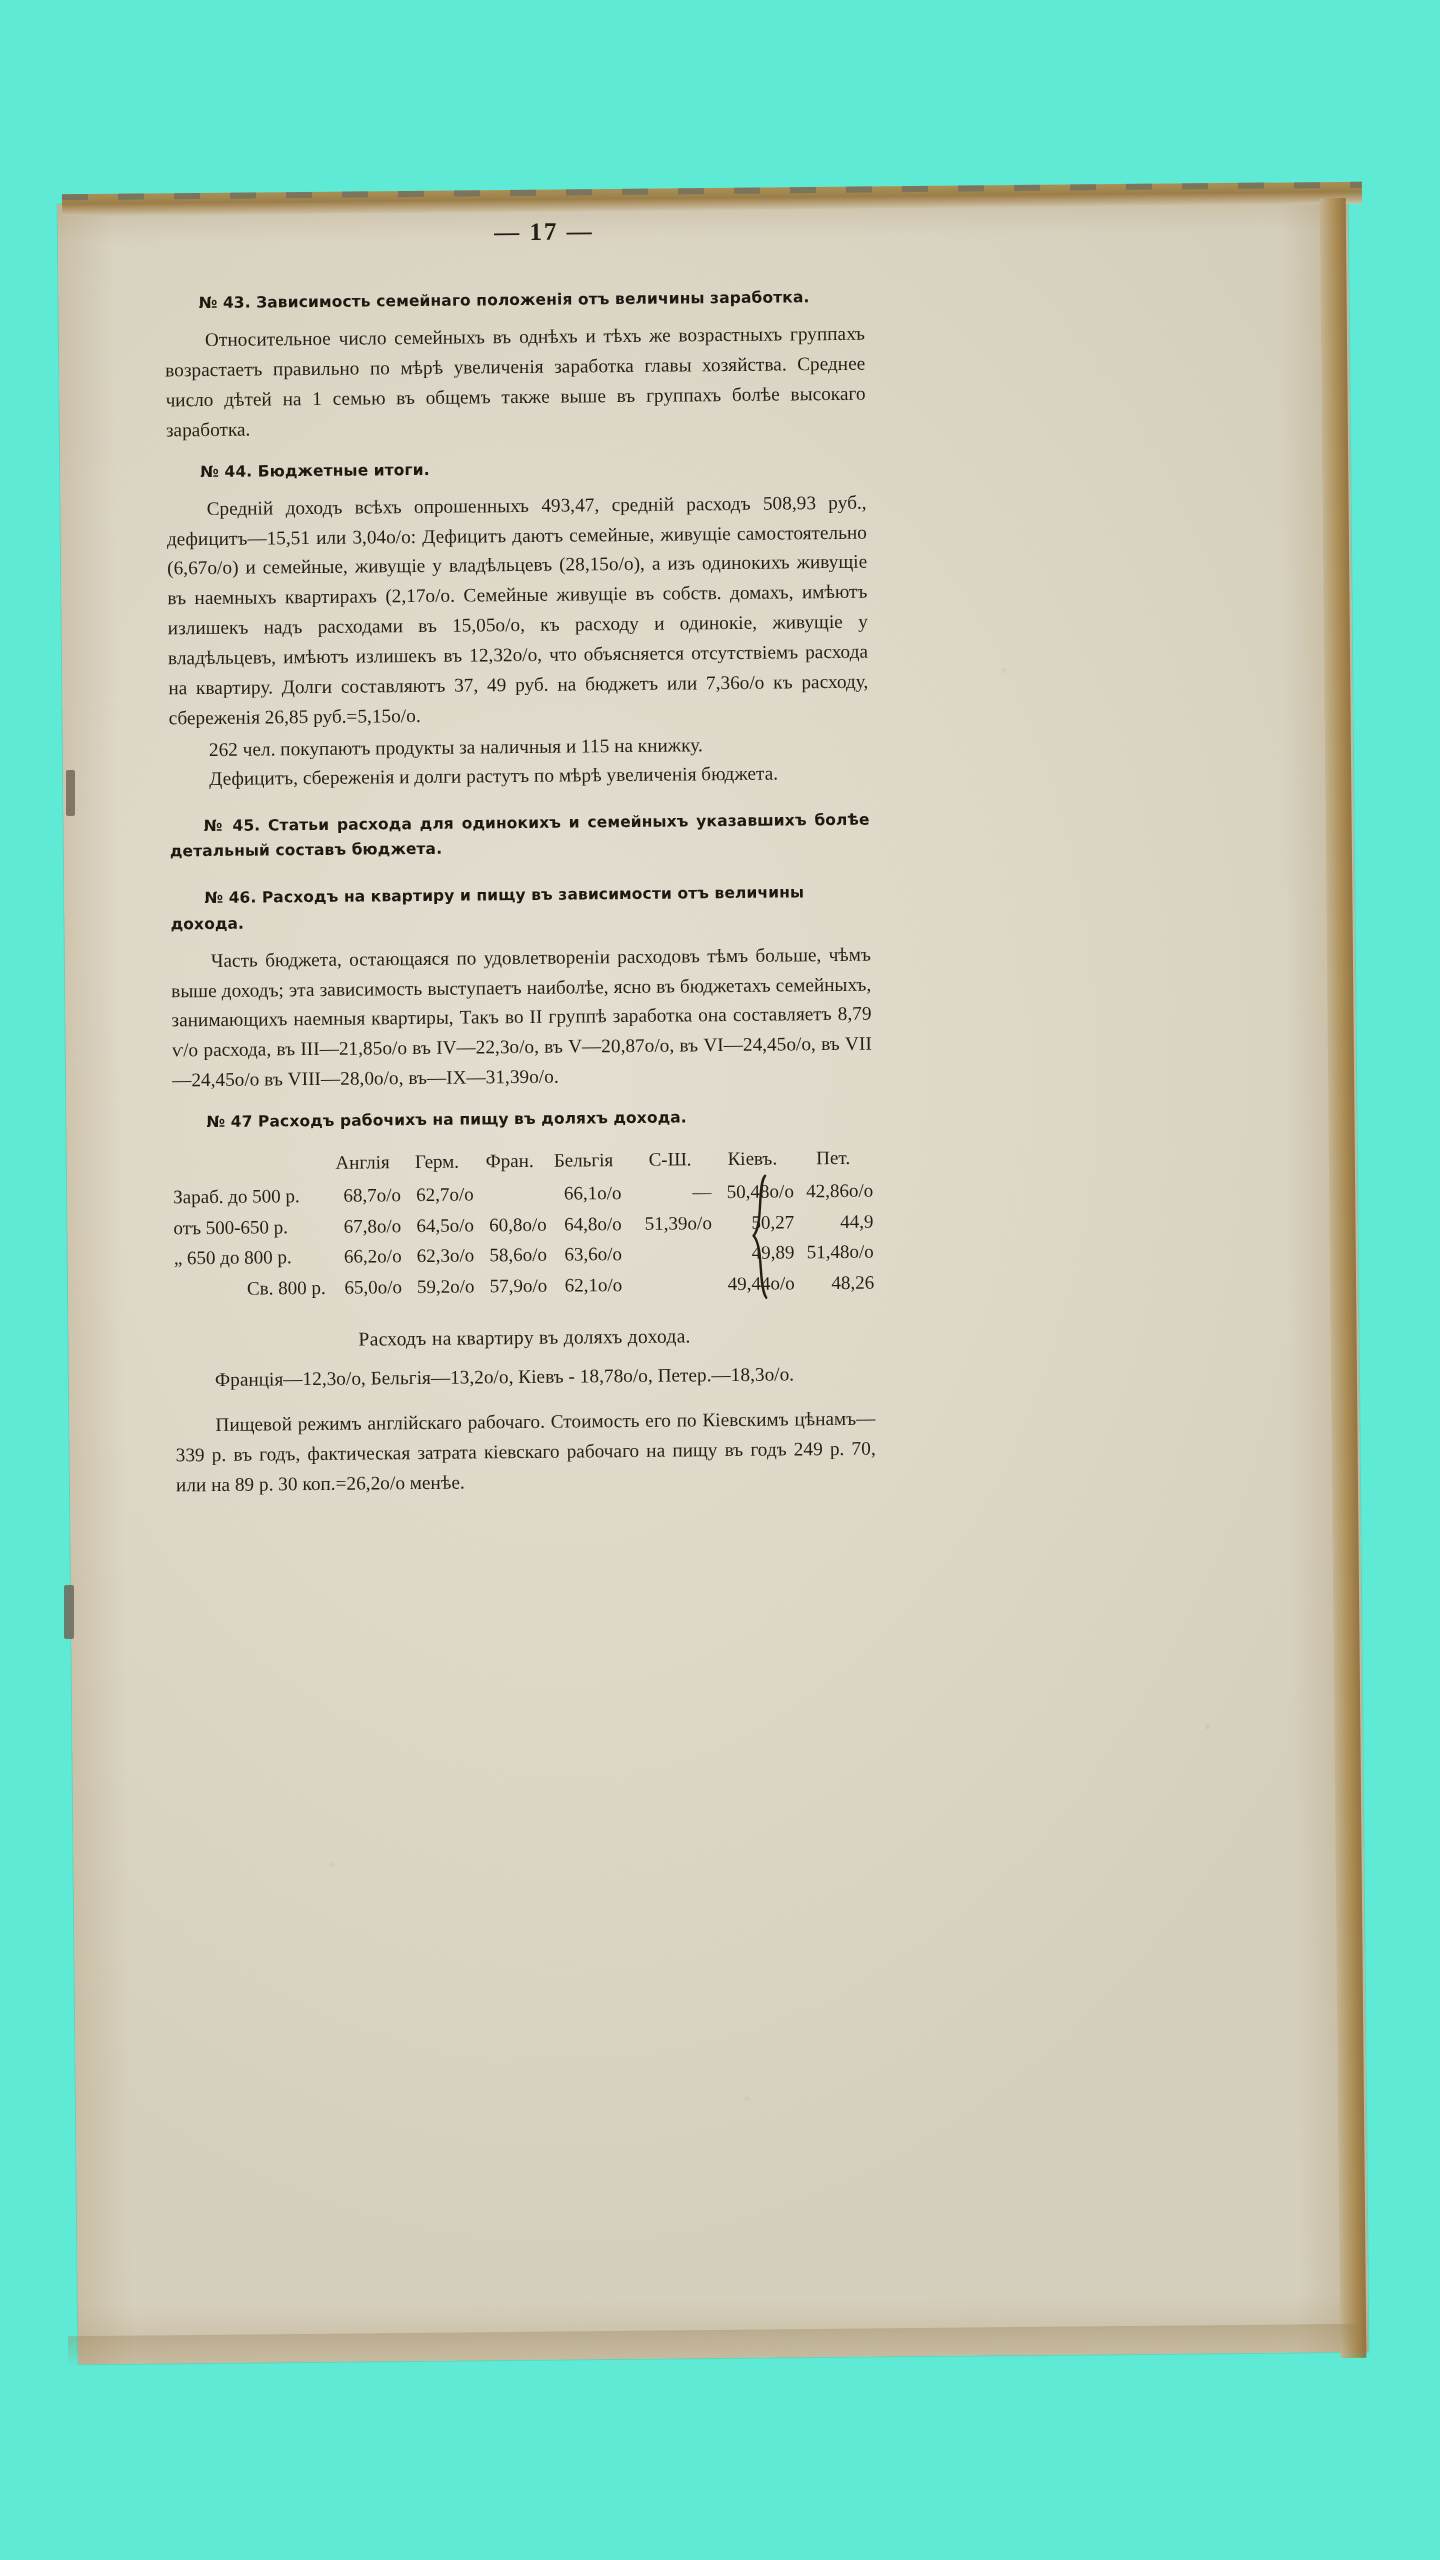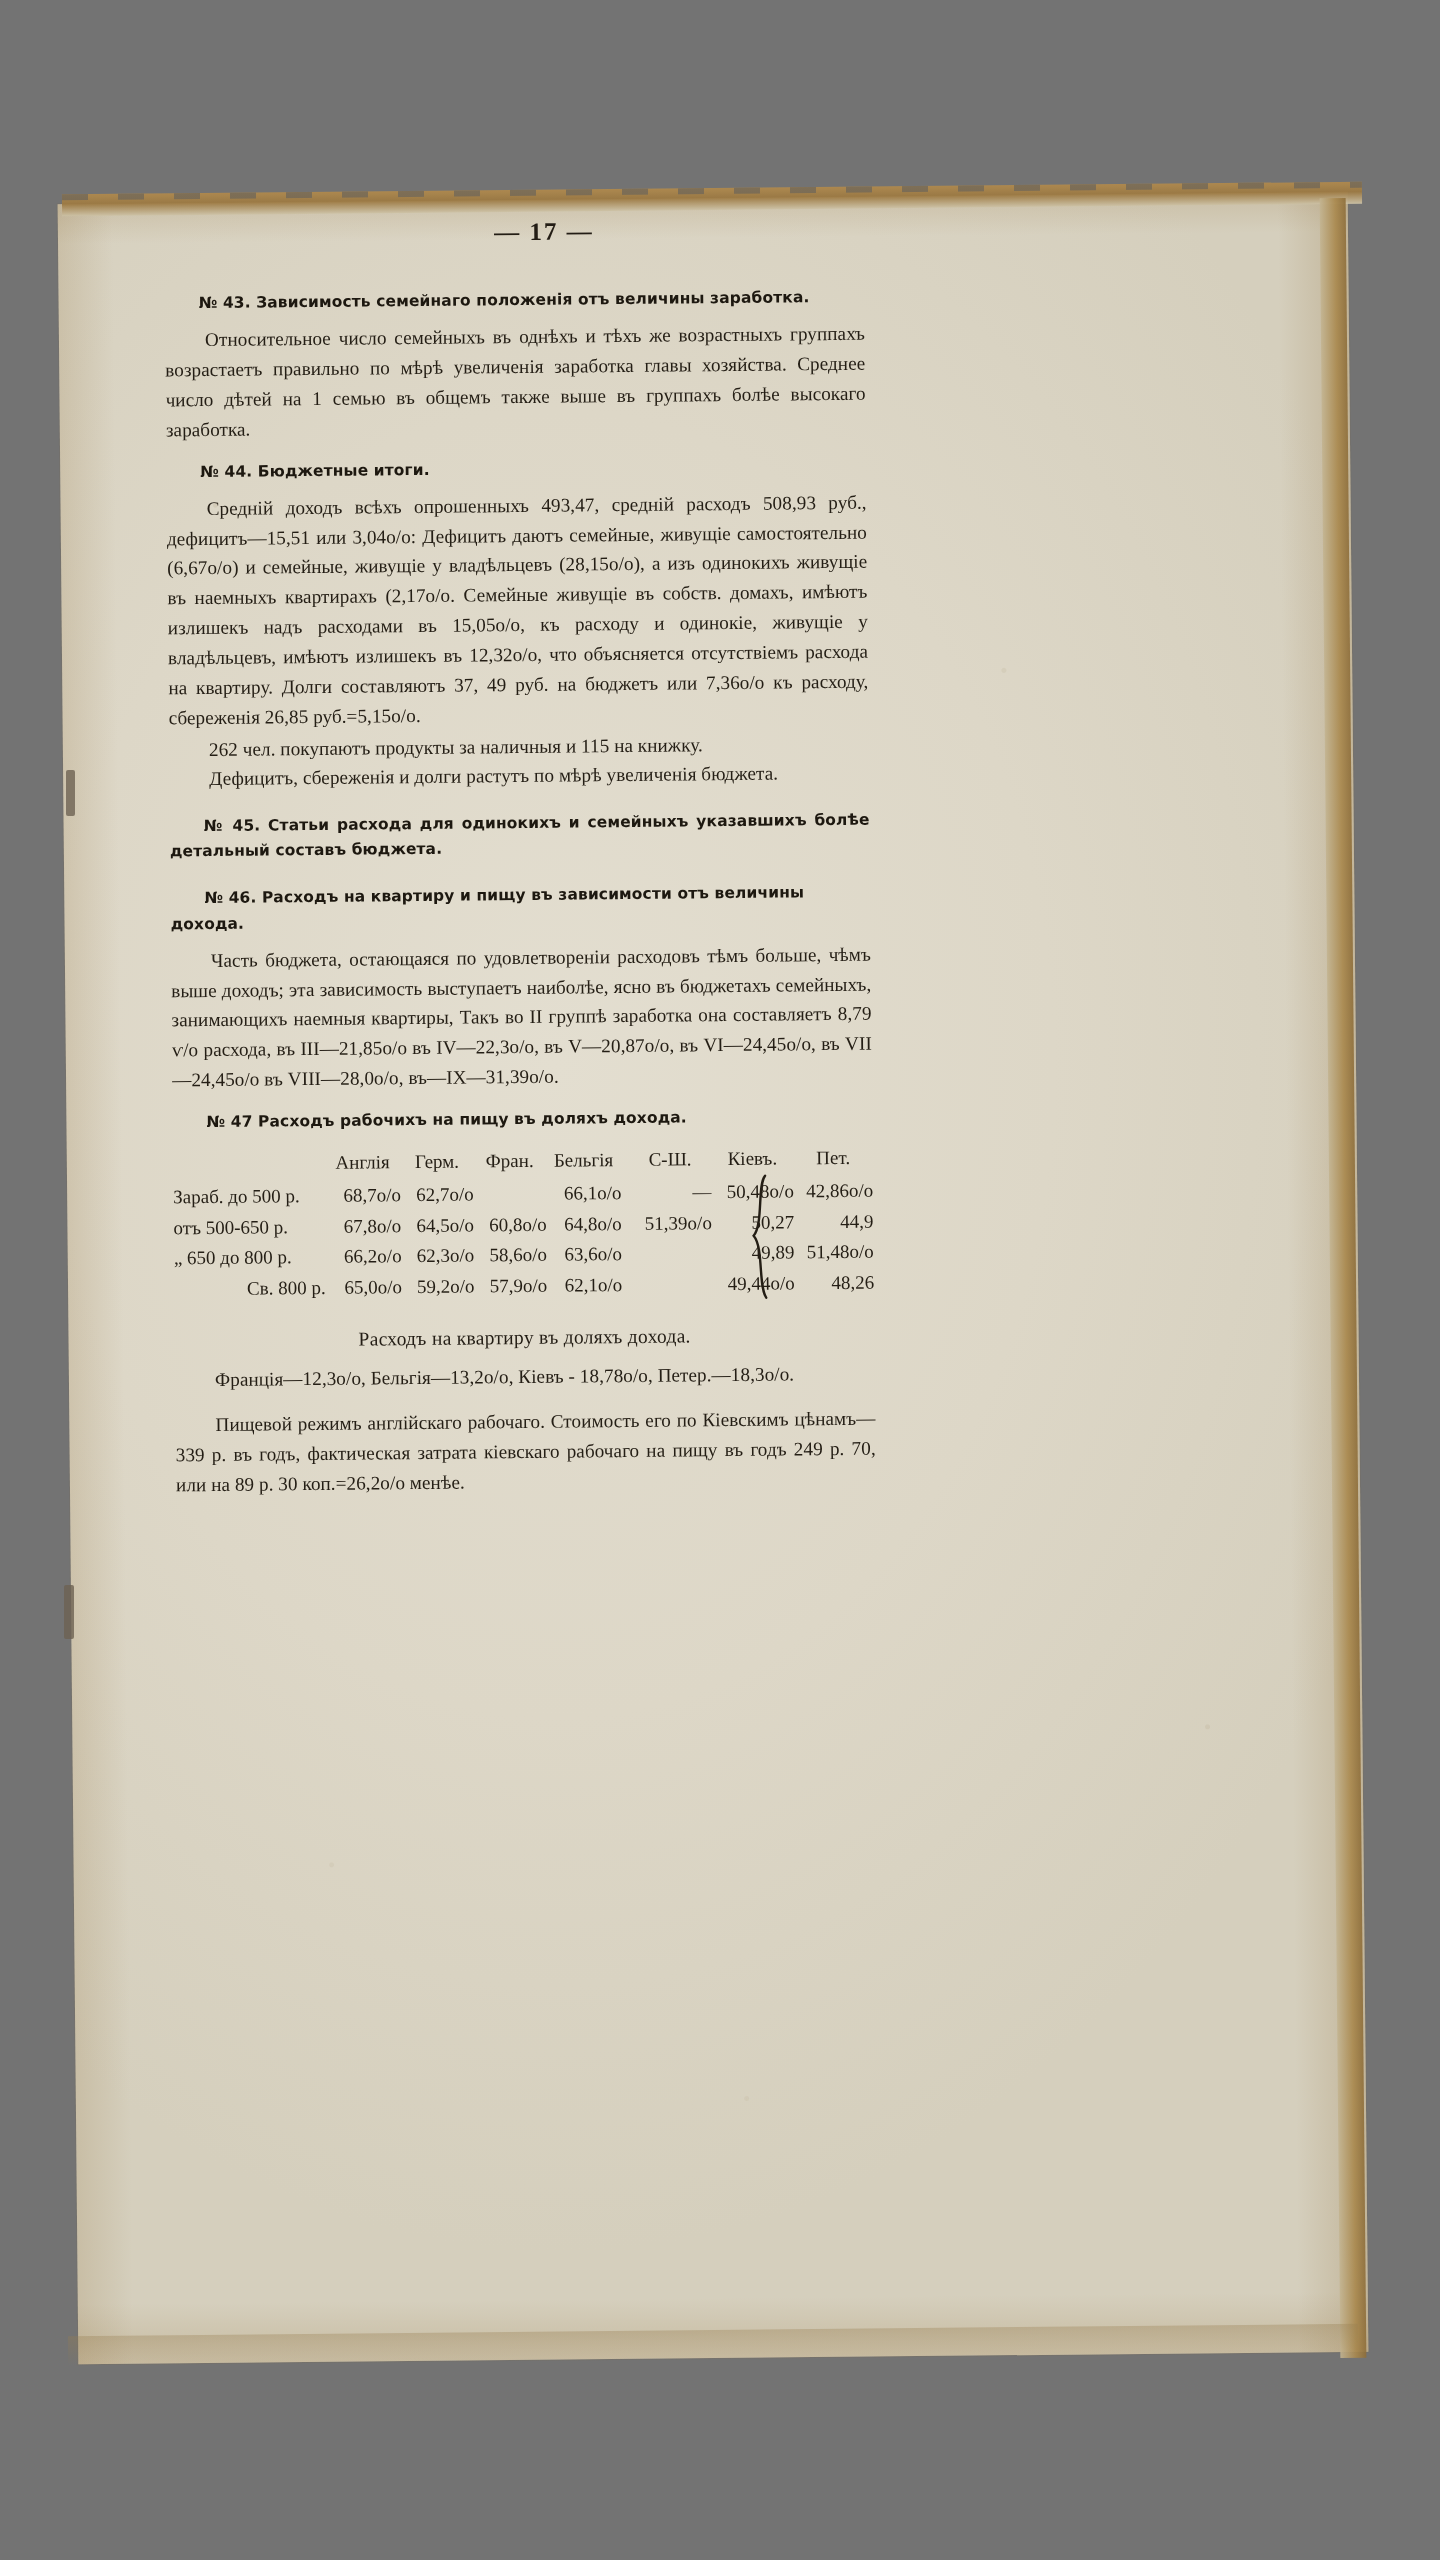--- a/index.html
+++ b/index.html
@@ -12,21 +12,21 @@
     height: 2560px;
     overflow: hidden;
     font-family: "Liberation Serif", "DejaVu Serif", serif;
   }
 
   
   #scan {
     position: absolute;
     left: 0; top: 0;
     width: 1440px; height: 2560px;
-    background: #737373;
+    background: #5eead4;
   }
 
   
   #sheet {
     position: absolute;
     left: 68px;
     top: 198px;
     width: 1290px;
     height: 2160px;
     background:

